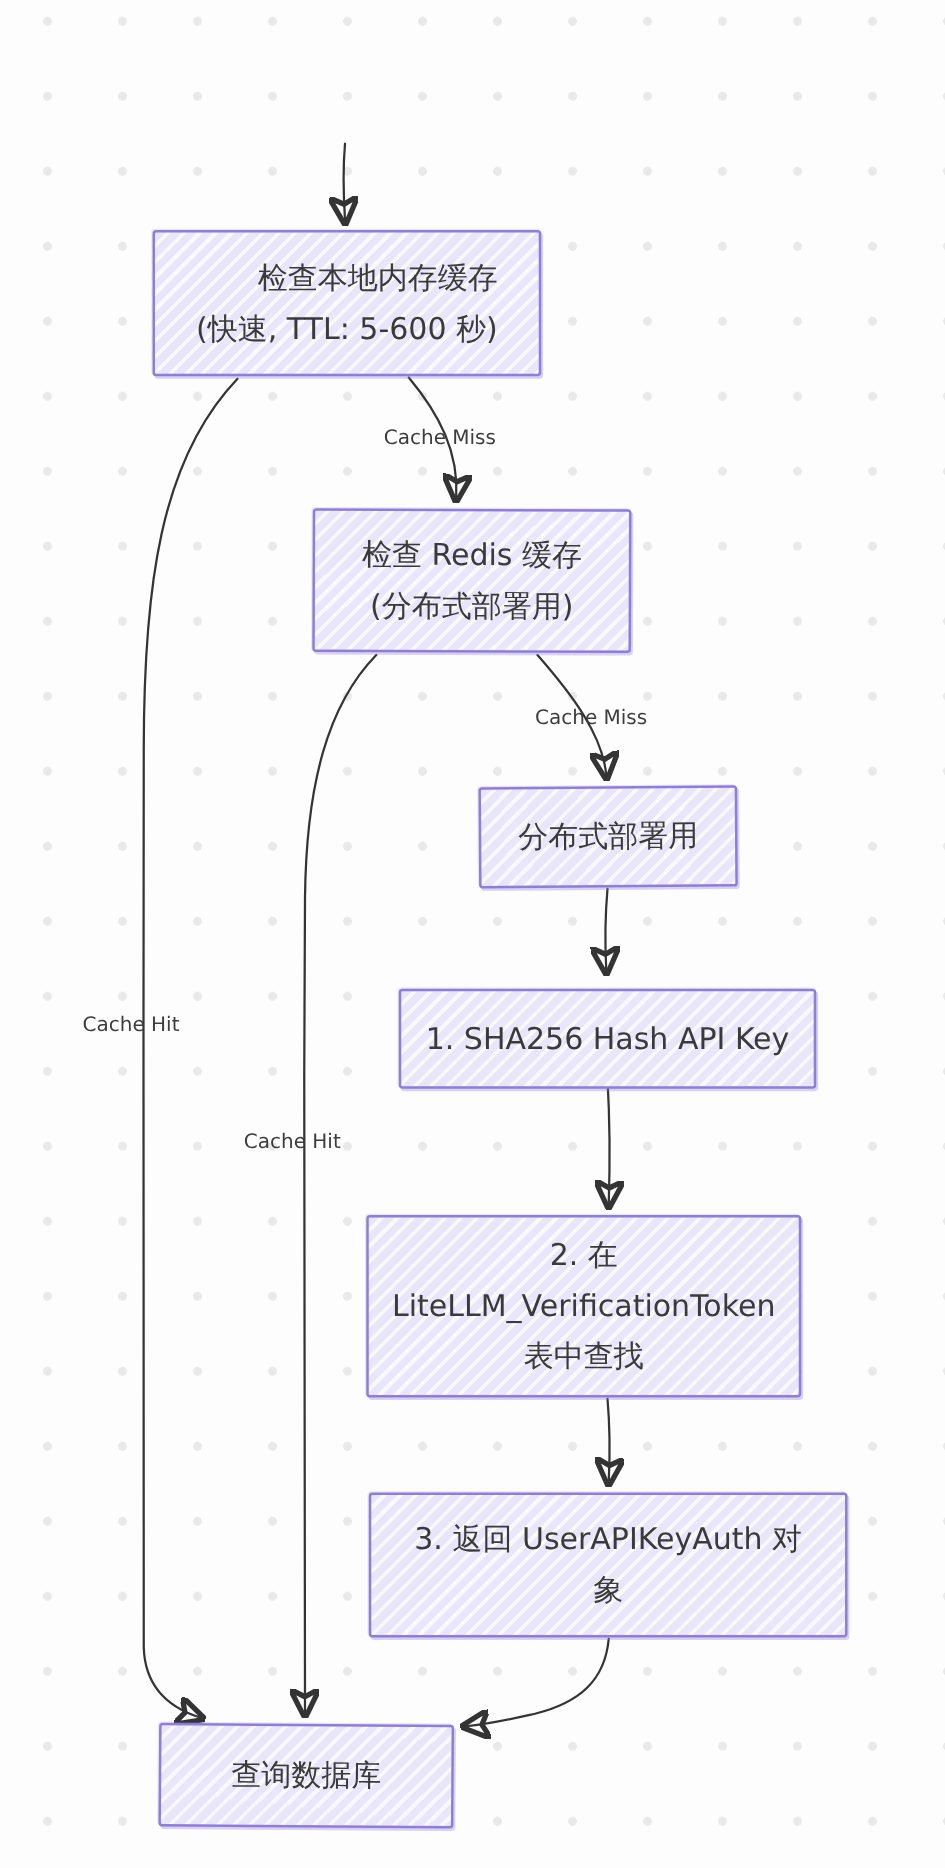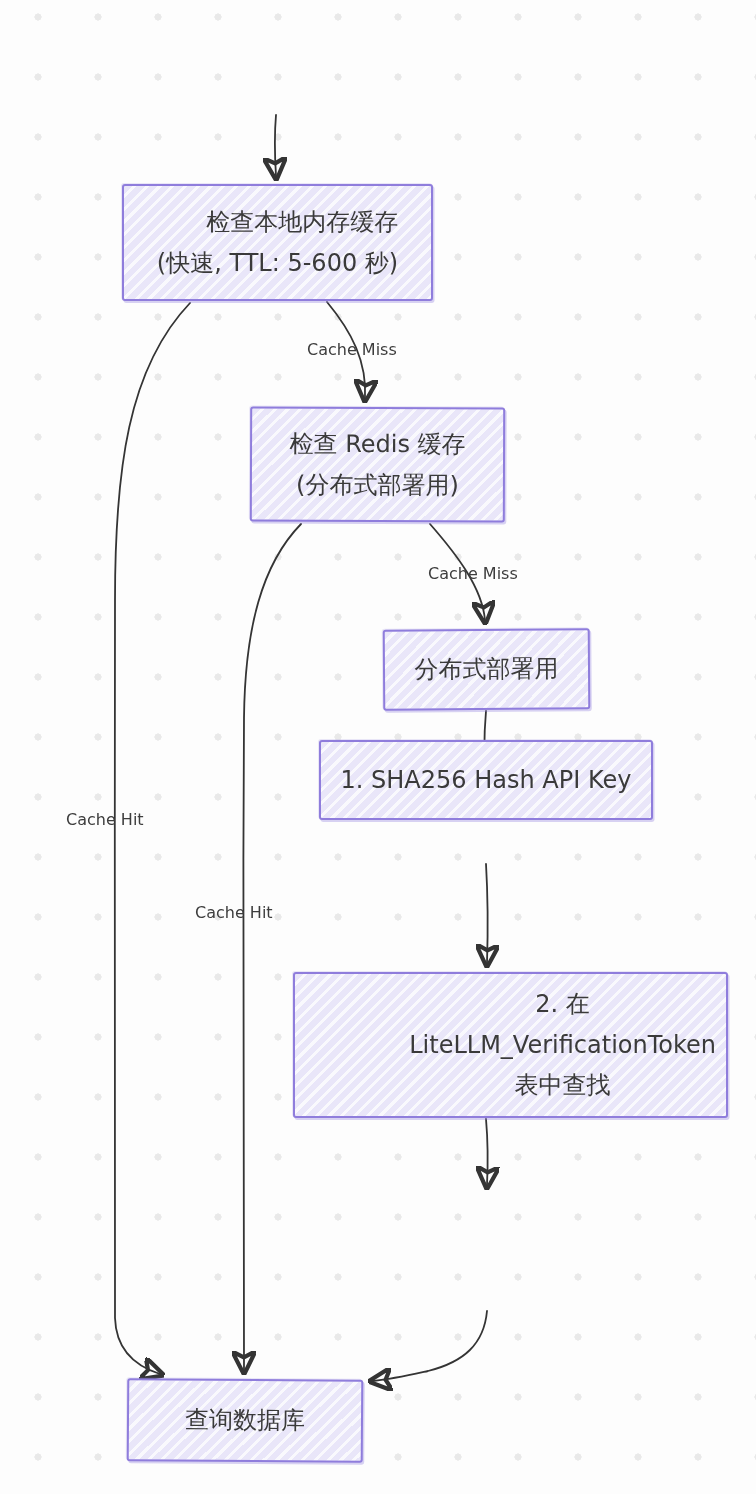--- a/index.html
+++ b/index.html
@@ -94,30 +94,34 @@
 
   <div class="node" style="left:238px; top:407px; width:255px; height:115px; transform:rotate(0.2deg);margin-left:12px;">
     <span class="node-label">检查 Redis 缓存
 (分布式部署用)</span>
   </div>
 
   <div class="node" style="left:383px; top:629px; width:207px; height:81px; transform:rotate(-0.4deg);">
     <span class="node-label">分布式部署用</span>
   </div>
 
-  <div class="node" style="left:319px; top:740px; width:334px; height:80px;">
+  <div class="node" style="left:319px; top:791px; width:334px; height:80px;">
     <span class="node-label">1. SHA256 Hash API Key</span>
   </div>
 
-  <div class="node" style="left:293px; top:972px; width:435px; height:146px;justify-content:flex-end;">
+  <div class="node" style="left:293px; top:972px; width:348px; height:146px;">
     <span class="node-label">2. 在
 LiteLLM_VerificationToken
 表中查找</span>
   </div>
 
+  <div class="node" style="left:295px; top:1194px; width:383px; height:116px;">
+    <span class="node-label">3. 返回 UserAPIKeyAuth 对
+象</span>
+  </div>
 
   <div class="node" style="left:127px; top:1379px; width:236px; height:83px; transform:rotate(0.4deg);">
     <span class="node-label">查询数据库</span>
   </div>
 
   <div class="edge-label" style="left:307px; top:340px;">Cache Miss</div>
 
   <div class="edge-label" style="left:428px; top:564px;">Cache Miss</div>
 
   <div class="edge-label" style="left:66px; top:810px;">Cache Hit</div>

